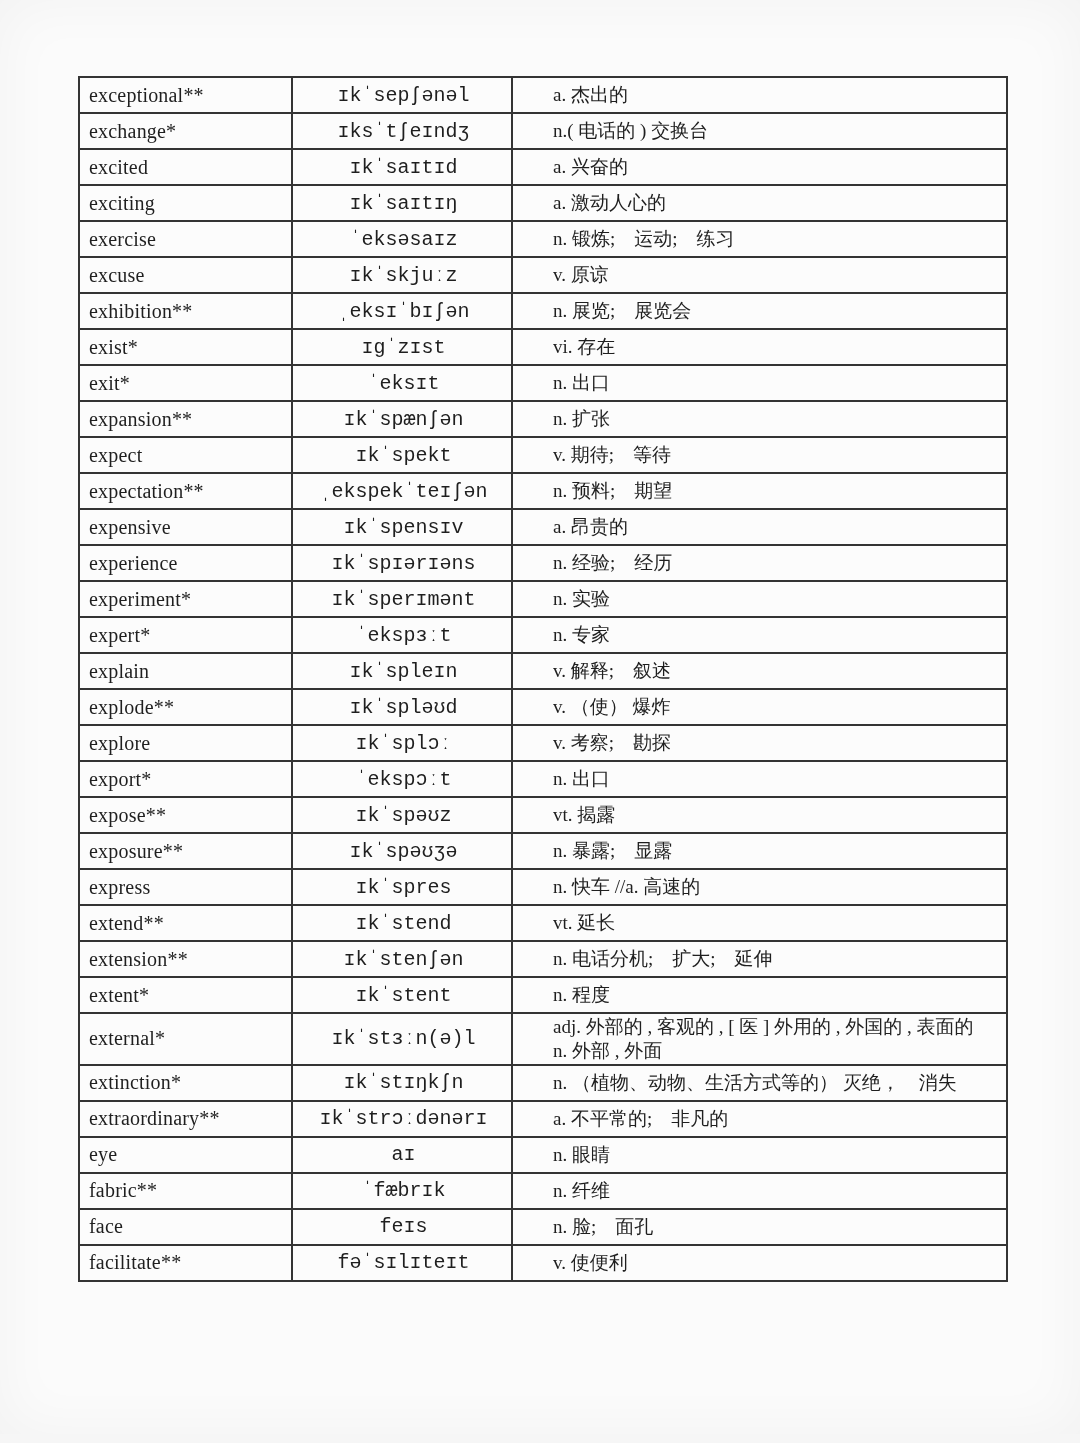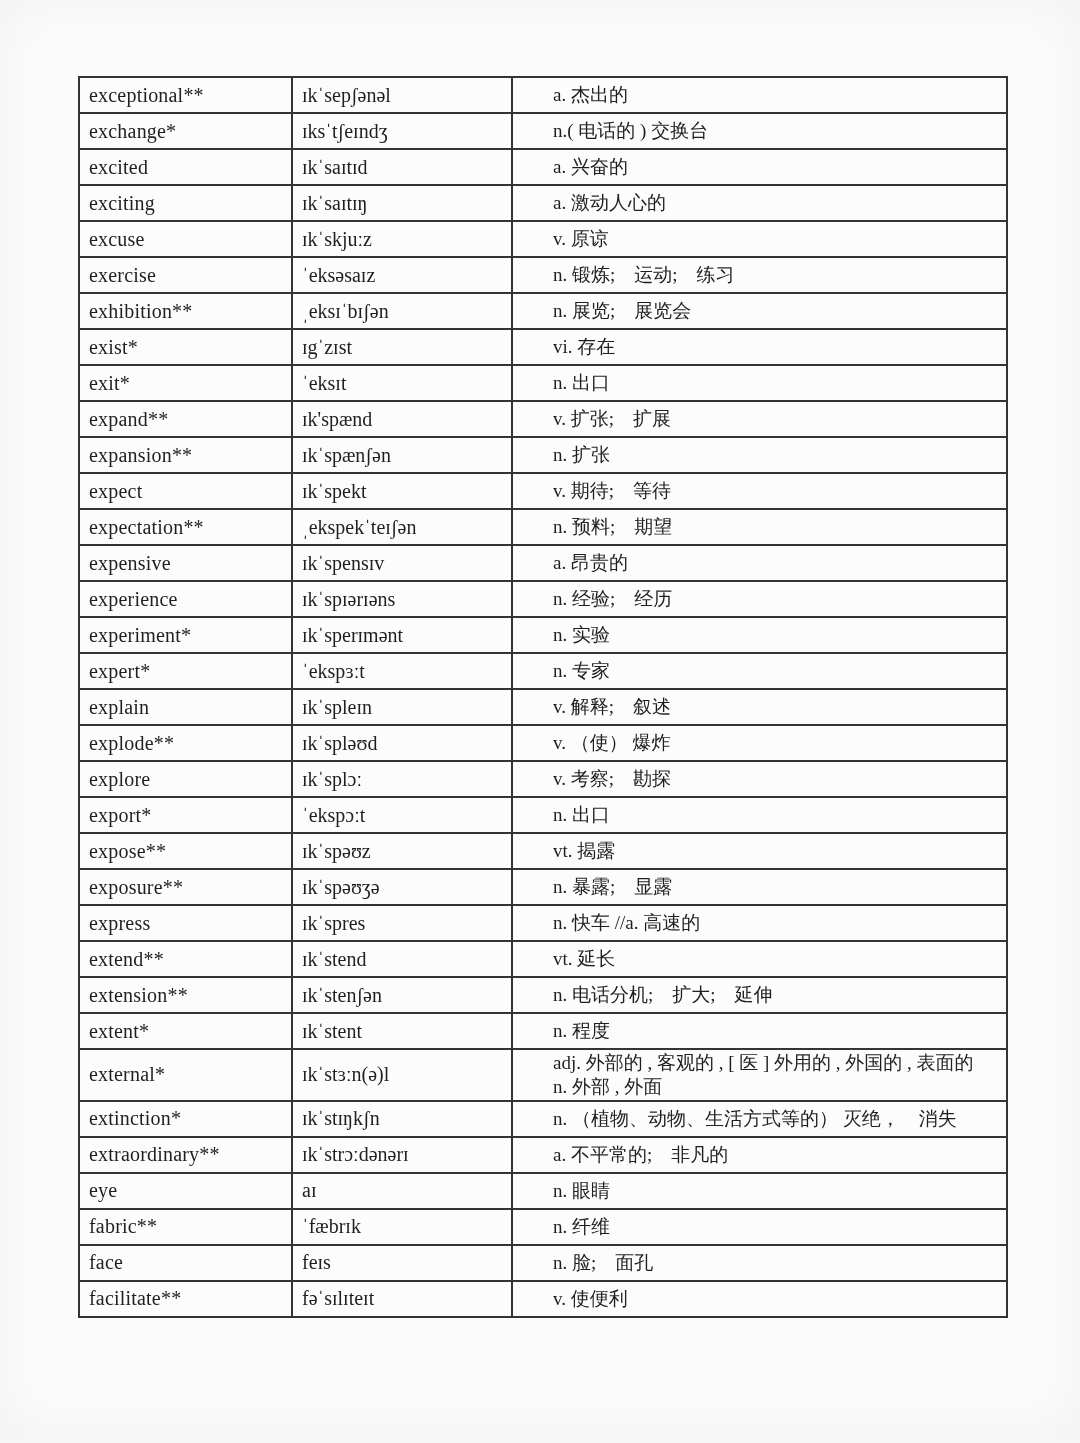--- a/index.html
+++ b/index.html
@@ -40,21 +40,22 @@
     font-size: 20px;
     line-height: 1.25;
     color: #1f1f1f;
     overflow: hidden;
     white-space: nowrap;
   }
   table.vocab td.word {
     letter-spacing: 0.2px;
   }
   table.vocab td.phonetic {
-    font-family: Liberation Serif, serif;
+    font-family: Liberation Mono, monospace;
+    text-align: center;
   }
   table.vocab td.meaning {
     white-space: pre-line;     
     font-size: 19px;
     padding-left: 40px;
   }
 </style>
 </head>
 <body>
 
@@ -80,48 +81,43 @@
           <td class="word">excited</td>
           <td class="phonetic">ɪkˈsaɪtɪd</td>
           <td class="meaning">a. 兴奋的</td>
         </tr>
         <tr>
           <td class="word">exciting</td>
           <td class="phonetic">ɪkˈsaɪtɪŋ</td>
           <td class="meaning">a. 激动人心的</td>
         </tr>
         <tr>
+          <td class="word">exercise</td>
+          <td class="phonetic">ˈeksəsaɪz</td>
+          <td class="meaning">n. 锻炼;　运动;　练习</td>
+        </tr>
+        <tr>
           <td class="word">excuse</td>
           <td class="phonetic">ɪkˈskjuːz</td>
           <td class="meaning">v. 原谅</td>
         </tr>
         <tr>
-          <td class="word">exercise</td>
-          <td class="phonetic">ˈeksəsaɪz</td>
-          <td class="meaning">n. 锻炼;　运动;　练习</td>
-        </tr>
-        <tr>
           <td class="word">exhibition**</td>
           <td class="phonetic">ˌeksɪˈbɪʃən</td>
           <td class="meaning">n. 展览;　展览会</td>
         </tr>
         <tr>
           <td class="word">exist*</td>
           <td class="phonetic">ɪgˈzɪst</td>
           <td class="meaning">vi. 存在</td>
         </tr>
         <tr>
           <td class="word">exit*</td>
           <td class="phonetic">ˈeksɪt</td>
           <td class="meaning">n. 出口</td>
-        </tr>
-        <tr>
-          <td class="word">expand**</td>
-          <td class="phonetic">ɪk'spænd</td>
-          <td class="meaning">v. 扩张;　扩展</td>
         </tr>
         <tr>
           <td class="word">expansion**</td>
           <td class="phonetic">ɪkˈspænʃən</td>
           <td class="meaning">n. 扩张</td>
         </tr>
         <tr>
           <td class="word">expect</td>
           <td class="phonetic">ɪkˈspekt</td>
           <td class="meaning">v. 期待;　等待</td>

